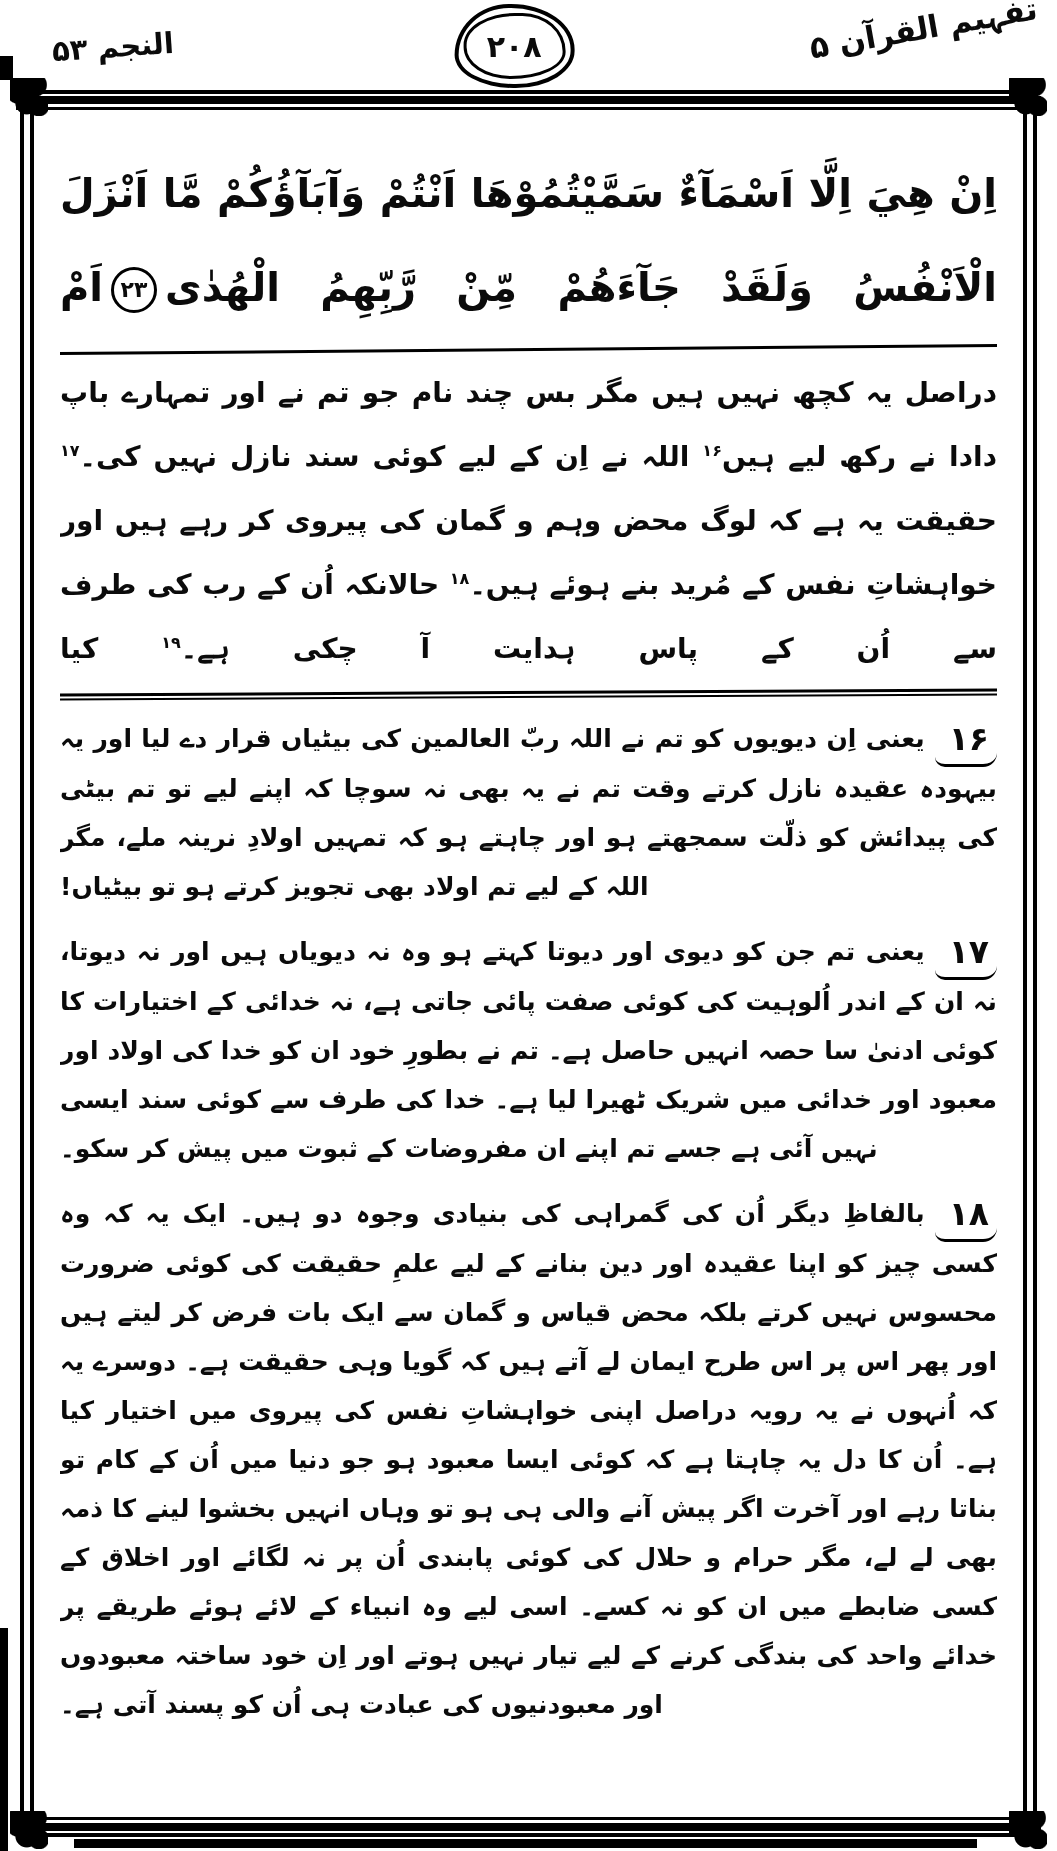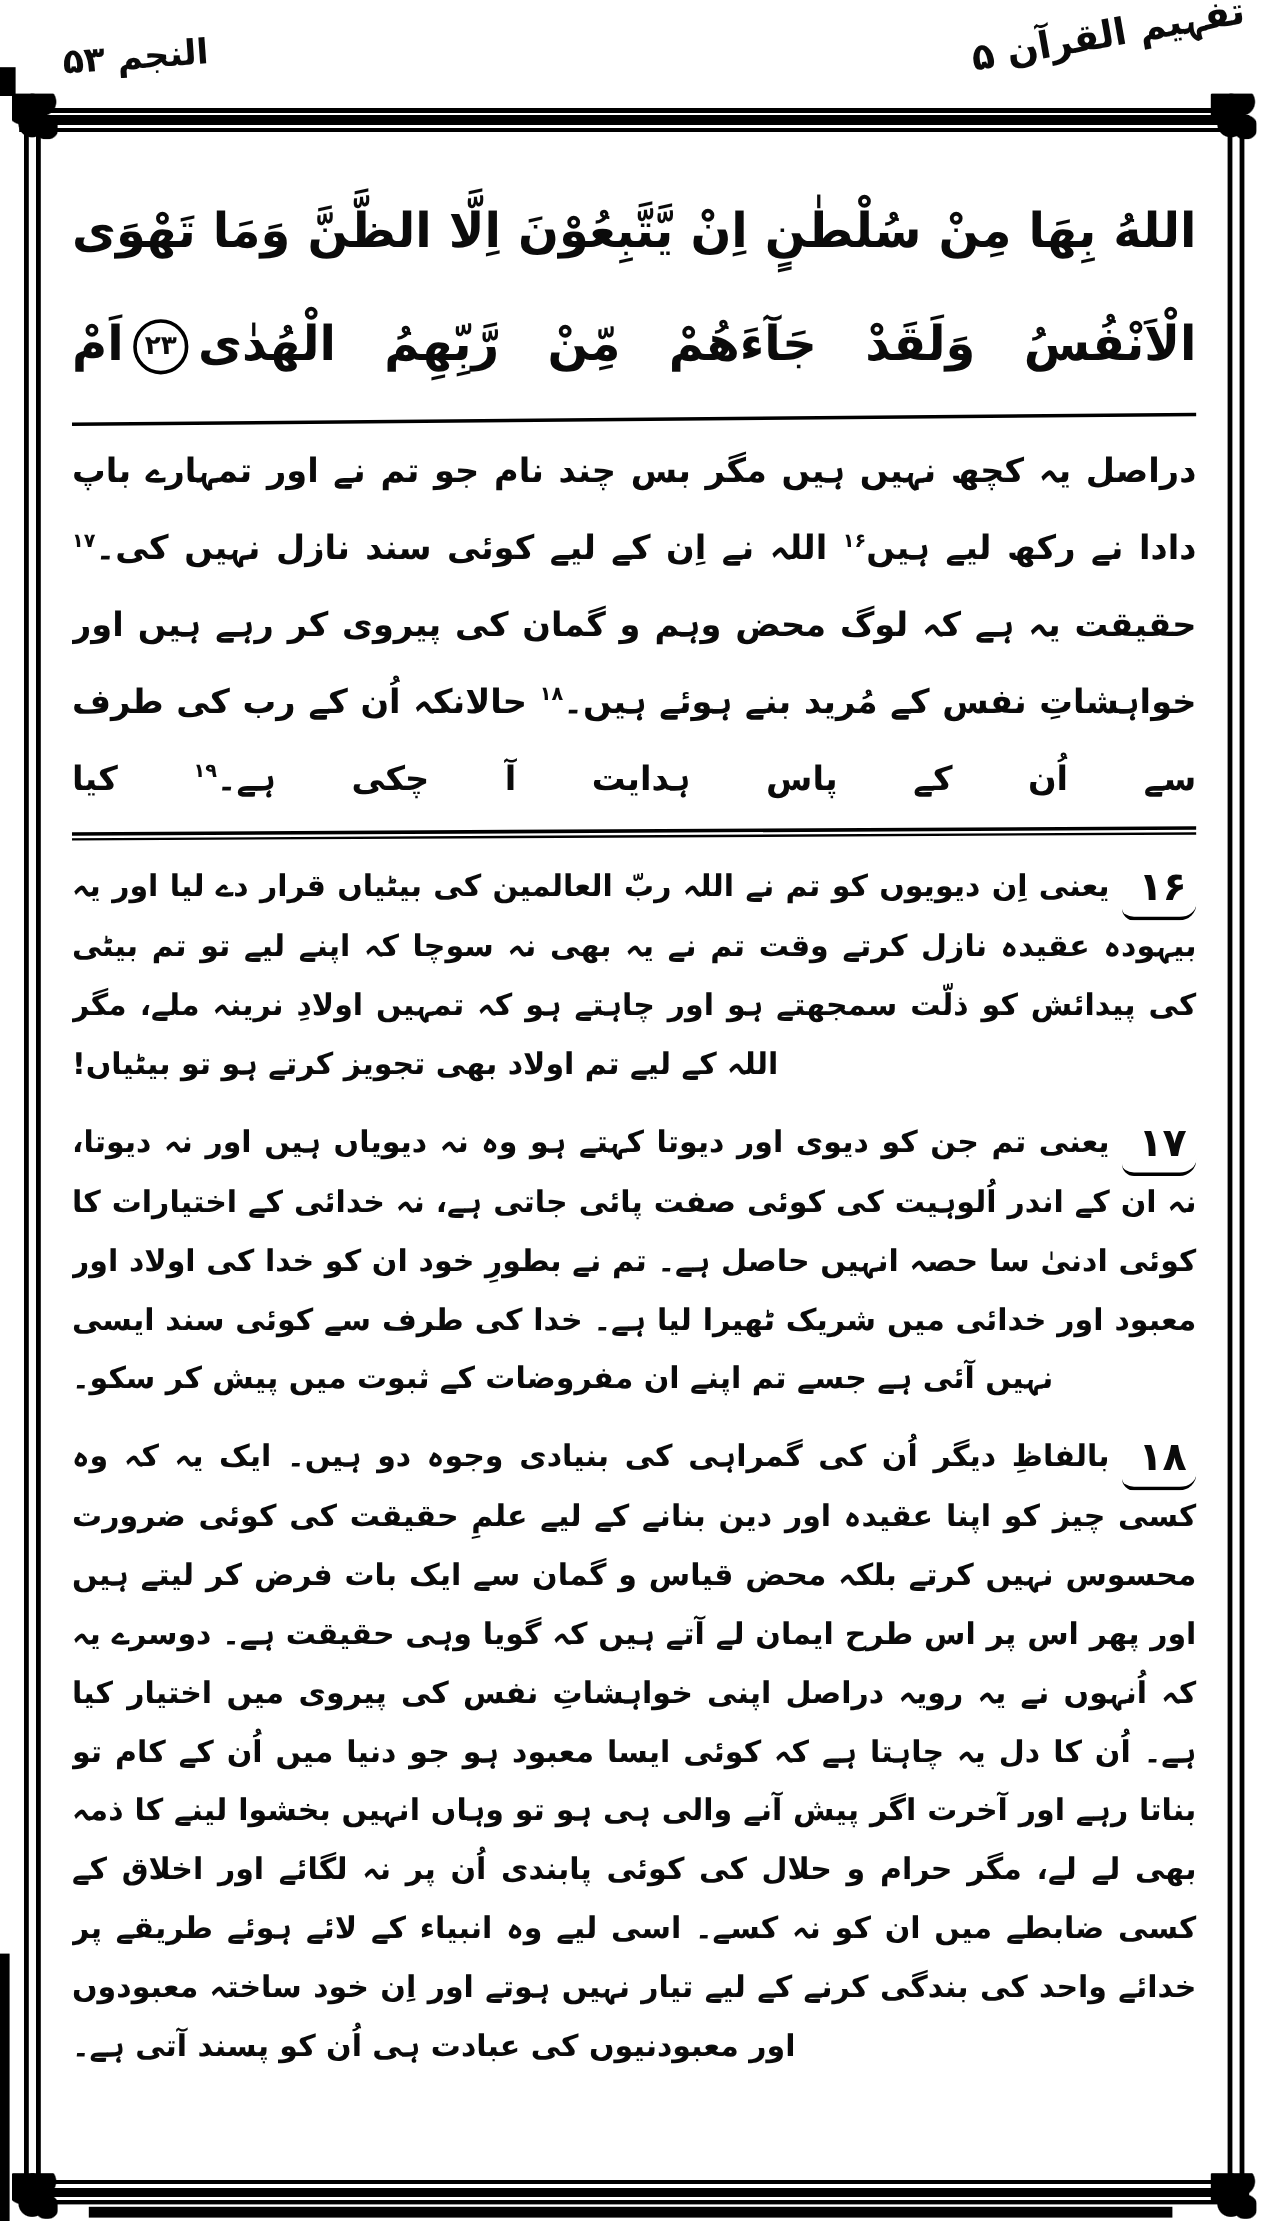--- a/index.html
+++ b/index.html
@@ -69,37 +69,40 @@
   .artifact { position:absolute; background:#000; }
   .artifact.tl-blob { left:0; top:56px; width:13px; height:24px; }
   .artifact.left-strip { left:0; top:1628px; width:8px; height:223px; }
   .artifact.bottom-bar { left:74px; right:80px; bottom:3px; height:9px; }
 </style>
 </head>
 <body>
 
 <div class="hdr">
   <div class="work-title">تفہیم القرآن ۵</div>
+  <div class="medallion">
+    <span class="page-num">۲۰۸</span>
+  </div>
   <div class="surah-title">النجم ۵۳</div>
 </div>
 
 <div class="frame">
   <div class="band top"></div>
   <div class="band bottom"></div>
   <div class="side left"></div>
   <div class="side right"></div>
   <div class="orn tl"></div>
   <div class="orn tr"></div>
   <div class="orn bl"></div>
   <div class="orn br"></div>
 
   <div class="content">
 
     <div class="quran">
-      <div class="quran-line">اللهُ بِهَا مِنْ سُلْطٰنٍ اِنْ يَّتَّبِعُوْنَ اِلَّا الظَّنَّ وَمَا تَهْوَى</div>
+      <div class="quran-line">اِنْ هِيَ اِلَّا اَسْمَآءٌ سَمَّيْتُمُوْهَا اَنْتُمْ وَآبَآؤُكُمْ مَّا اَنْزَلَ</div>
       <div class="quran-line"><span>الْاَنْفُسُ وَلَقَدْ جَآءَهُمْ مِّنْ رَّبِّهِمُ الْهُدٰى</span><span class="ayah-badge">۲۳</span><span>اَمْ</span></div>
     </div>
 
     <div class="rule"></div>
 
     <p class="translation"><span>دراصل یہ کچھ نہیں ہیں مگر بس چند نام جو تم نے اور تمہارے باپ دادا نے رکھ لیے ہیں</span><sup class="note">۱۶</sup> <span>اللہ نے اِن کے لیے کوئی سند نازل نہیں کی۔</span><sup class="note">۱۷</sup> <span>حقیقت یہ ہے کہ لوگ محض وہم و گمان کی پیروی کر رہے ہیں اور خواہشاتِ نفس کے مُرید بنے ہوئے ہیں۔</span><sup class="note">۱۸</sup> <span>حالانکہ اُن کے رب کی طرف سے اُن کے پاس ہدایت آ چکی ہے۔</span><sup class="note">۱۹</sup> <span>کیا</span></p>
 
     <div class="rule double"></div>
 
     <div class="footnotes">

